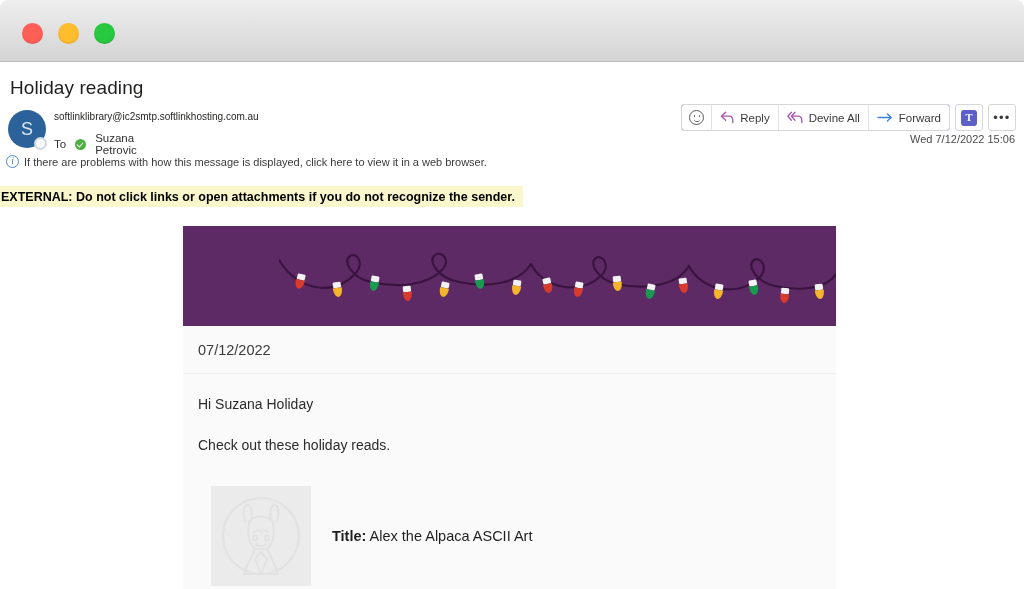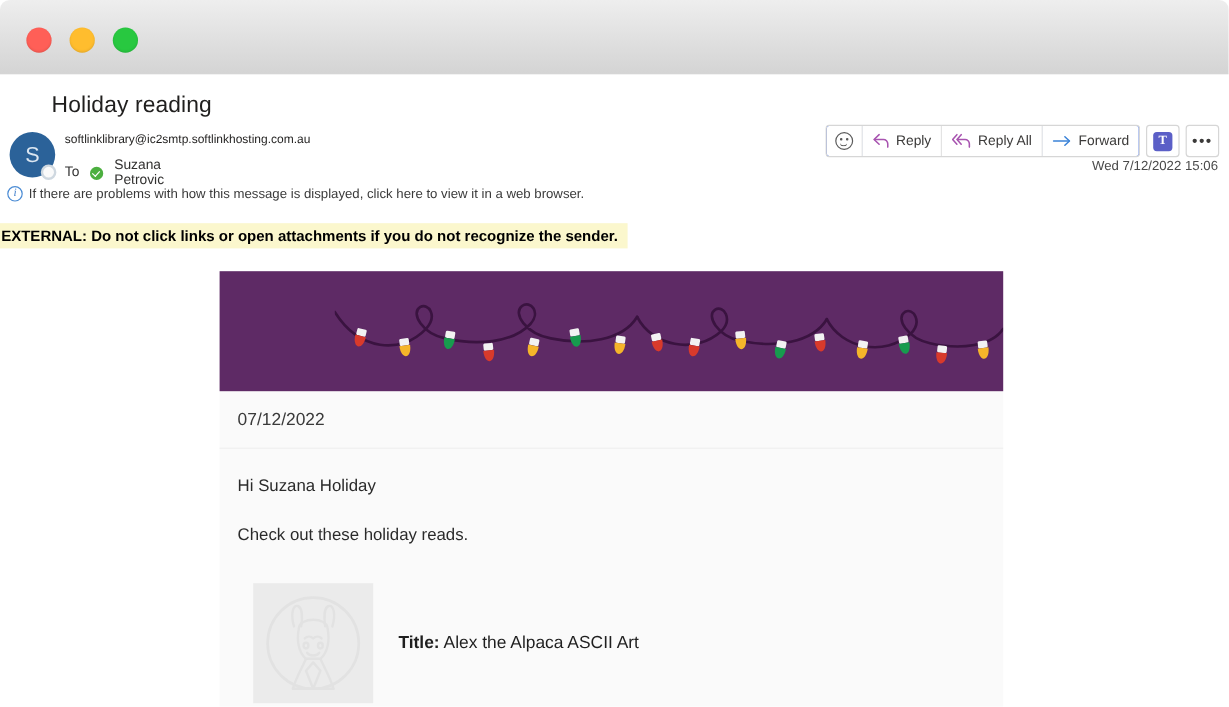--- a/index.html
+++ b/index.html
@@ -26,21 +26,21 @@
   }
   .lights { position: absolute; left: 22px; top: 23px; display: flex; gap: 15px; }
   .light { width: 21px; height: 21px; border-radius: 50%; }
   .light.red    { background: #ff5f57; box-shadow: inset 0 -1px 2px rgba(0,0,0,.12); }
   .light.yellow { background: #ffbd2e; box-shadow: inset 0 -1px 2px rgba(0,0,0,.12); }
   .light.green  { background: #28c840; box-shadow: inset 0 -1px 2px rgba(0,0,0,.12); }
 
   
   .msg-subject {
     position: absolute; left: 10px; top: 77px;
-    font-size: 19px; color: #201f1e; letter-spacing: .1px; margin-left: 33px;
+    font-size: 19px; color: #201f1e; letter-spacing: .1px;
   }
 
   .sender-block { position: absolute; left: 8px; top: 110px; }
   .avatar {
     position: absolute; left: 0; top: 0;
     width: 38px; height: 38px; border-radius: 50%;
     background: #2b6299; color: #dbe6f1;
     font-size: 18px; line-height: 38px; text-align: center;
   }
   .avatar-presence {
@@ -230,21 +230,21 @@
           <path d="M1.8 5.2 H9.2 a3.6 3.6 0 0 1 3.6 3.6 V11.6" fill="none" stroke="#a854b0" stroke-width="1.3" stroke-linecap="round"></path>
         </svg>
         <span>Reply</span>
       </div>
       <div class="tb-btn">
         <svg width="17" height="13" viewBox="0 0 17 13">
           <path d="M4.4 1.2 L0.9 5.2 L4.4 9.2" fill="none" stroke="#a854b0" stroke-width="1.3" stroke-linecap="round" stroke-linejoin="round"></path>
           <path d="M8.0 1.2 L4.5 5.2 L8.0 9.2" fill="none" stroke="#a854b0" stroke-width="1.3" stroke-linecap="round" stroke-linejoin="round"></path>
           <path d="M4.9 5.2 H11.2 a3.6 3.6 0 0 1 3.6 3.6 V11.6" fill="none" stroke="#a854b0" stroke-width="1.3" stroke-linecap="round"></path>
         </svg>
-        <span>Reply All</span>
+        <span>Devine All</span>
       </div>
       <div class="tb-btn">
         <svg width="17" height="11" viewBox="0 0 17 11">
           <path d="M1 5.5 H14" fill="none" stroke="#3b83d8" stroke-width="1.3" stroke-linecap="round"></path>
           <path d="M10.4 2 L14.2 5.5 L10.4 9" fill="none" stroke="#3b83d8" stroke-width="1.3" stroke-linecap="round" stroke-linejoin="round"></path>
         </svg>
         <span>Forward</span>
       </div>
     </div>
     <div class="tb-single">

